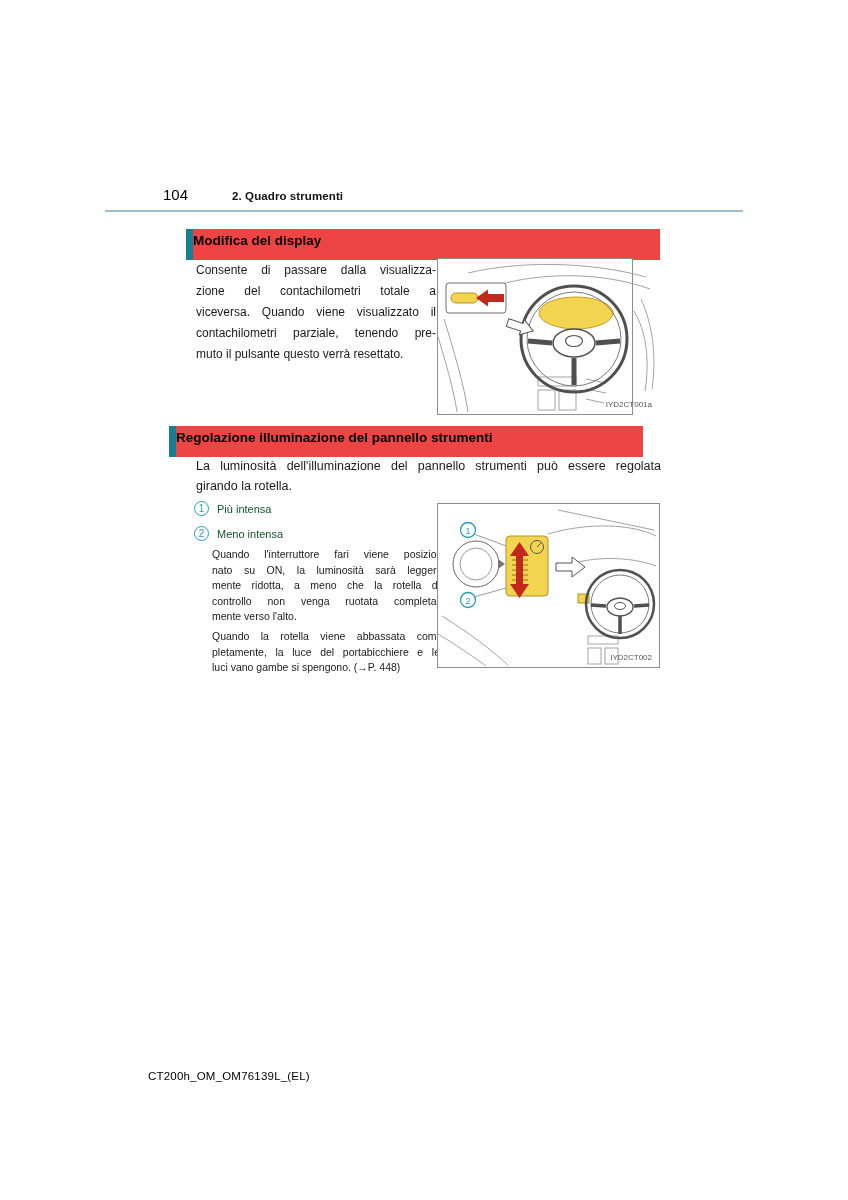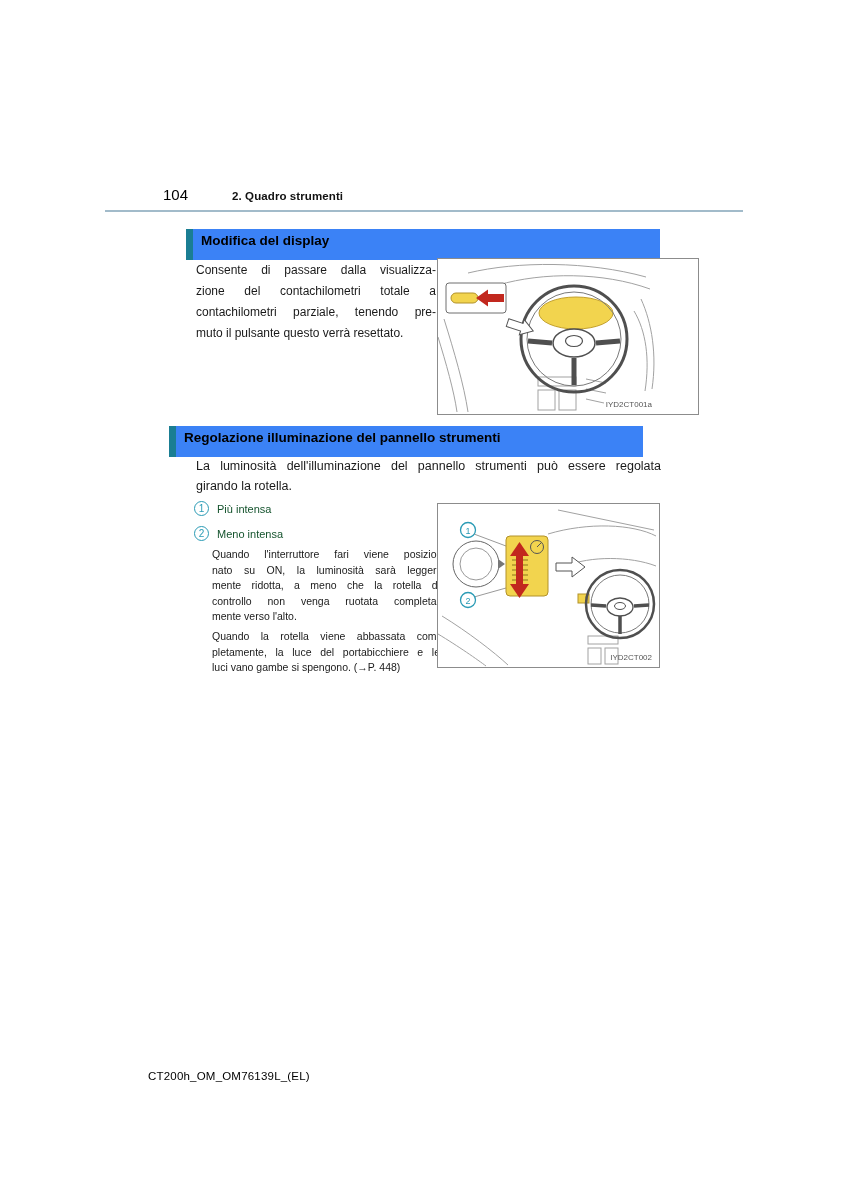--- a/index.html
+++ b/index.html
@@ -9,21 +9,21 @@
     position:relative; width:848px; height:1200px; background:#ffffff;
     margin:0 auto; overflow:hidden;
   }
   .abs { position:absolute; }
 
   .pagenum { font-size:15px; font-weight:400; color:#000; }
   .chapter { font-size:11.5px; font-weight:700; color:#111; letter-spacing:0.1px; }
   .rule { height:2px; background:#a2bbca; }
 
   .sec-header {
-    background:#3b82f6; height:31px; line-height:23px; padding-left:15px;
+    background:#ef4444; height:31px; line-height:23px; padding-left:7px;
     font-size:13.5px; font-weight:700; color:#000;
   }
   .sec-header::before {
     content:""; position:absolute; left:0; top:0; width:7px; height:100%;
     background:#1a7e93;
   }
 
   .body-block { width:242px; }
   .body-line { font-size:12px; line-height:21px; width:240px; }
   .intro-line { font-size:12.5px; line-height:19.5px; width:465px; }
@@ -51,25 +51,26 @@
   <div class="abs chapter" style="left:232px; top:190px;">2. Quadro strumenti</div>
   <div class="abs rule" style="left:105px; top:210px; width:638px;"></div>
 
   <div class="abs sec-header" style="left:186px; top:229px; width:474px;">
     <span>Modifica del display</span>
   </div>
 
   <div class="abs body-block" style="left:196px; top:260px;">
     <div class="body-line just">Consente di passare dalla visualizza-</div>
     <div class="body-line just">zione del contachilometri totale a</div>
+    <div class="body-line just">viceversa. Quando viene visualizzato il</div>
     <div class="body-line just">contachilometri parziale, tenendo pre-</div>
     <div class="body-line nowrap">muto il pulsante questo verrà resettato.</div>
   </div>
 
-  <div class="abs figure" style="left:437px; top:258px; width:262px; height:157px;">
+  <div class="abs figure" style="left:437px; top:258px; width:196px; height:157px;">
     <svg width="221" height="155" viewBox="0 0 221 155">
       <g stroke="#a2a2a2" stroke-width="1" fill="none">
         <path d="M30,14 C80,2 150,2 208,18"></path>
         <path d="M60,26 C105,13 165,13 212,30"></path>
         <path d="M6,60 C16,92 26,126 30,153"></path>
         <path d="M0,78 C8,104 16,132 19,153"></path>
         <path d="M196,52 C208,72 212,100 207,132"></path>
         <path d="M203,40 C214,64 219,96 214,130"></path>
         <rect x="100" y="118" width="38" height="9"></rect>
         <rect x="100" y="131" width="17" height="20"></rect>

